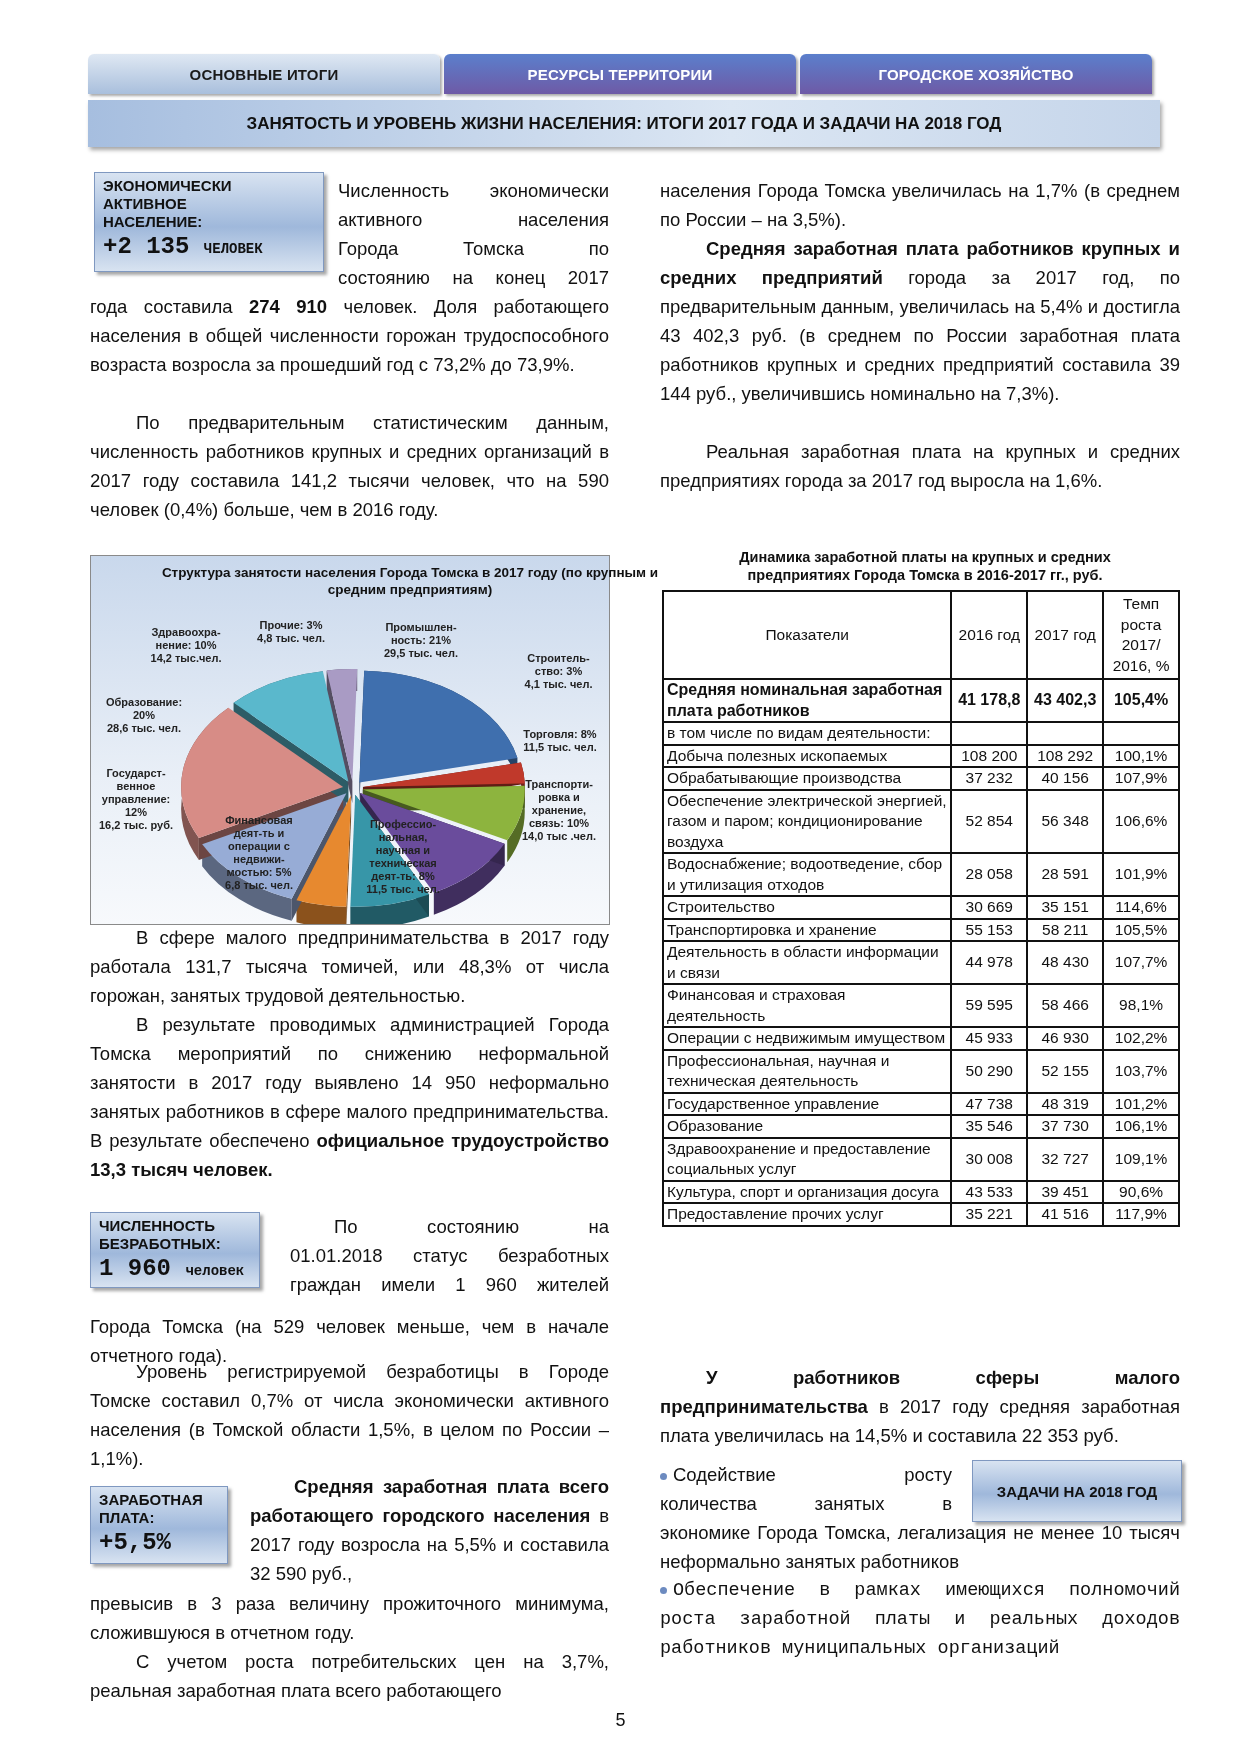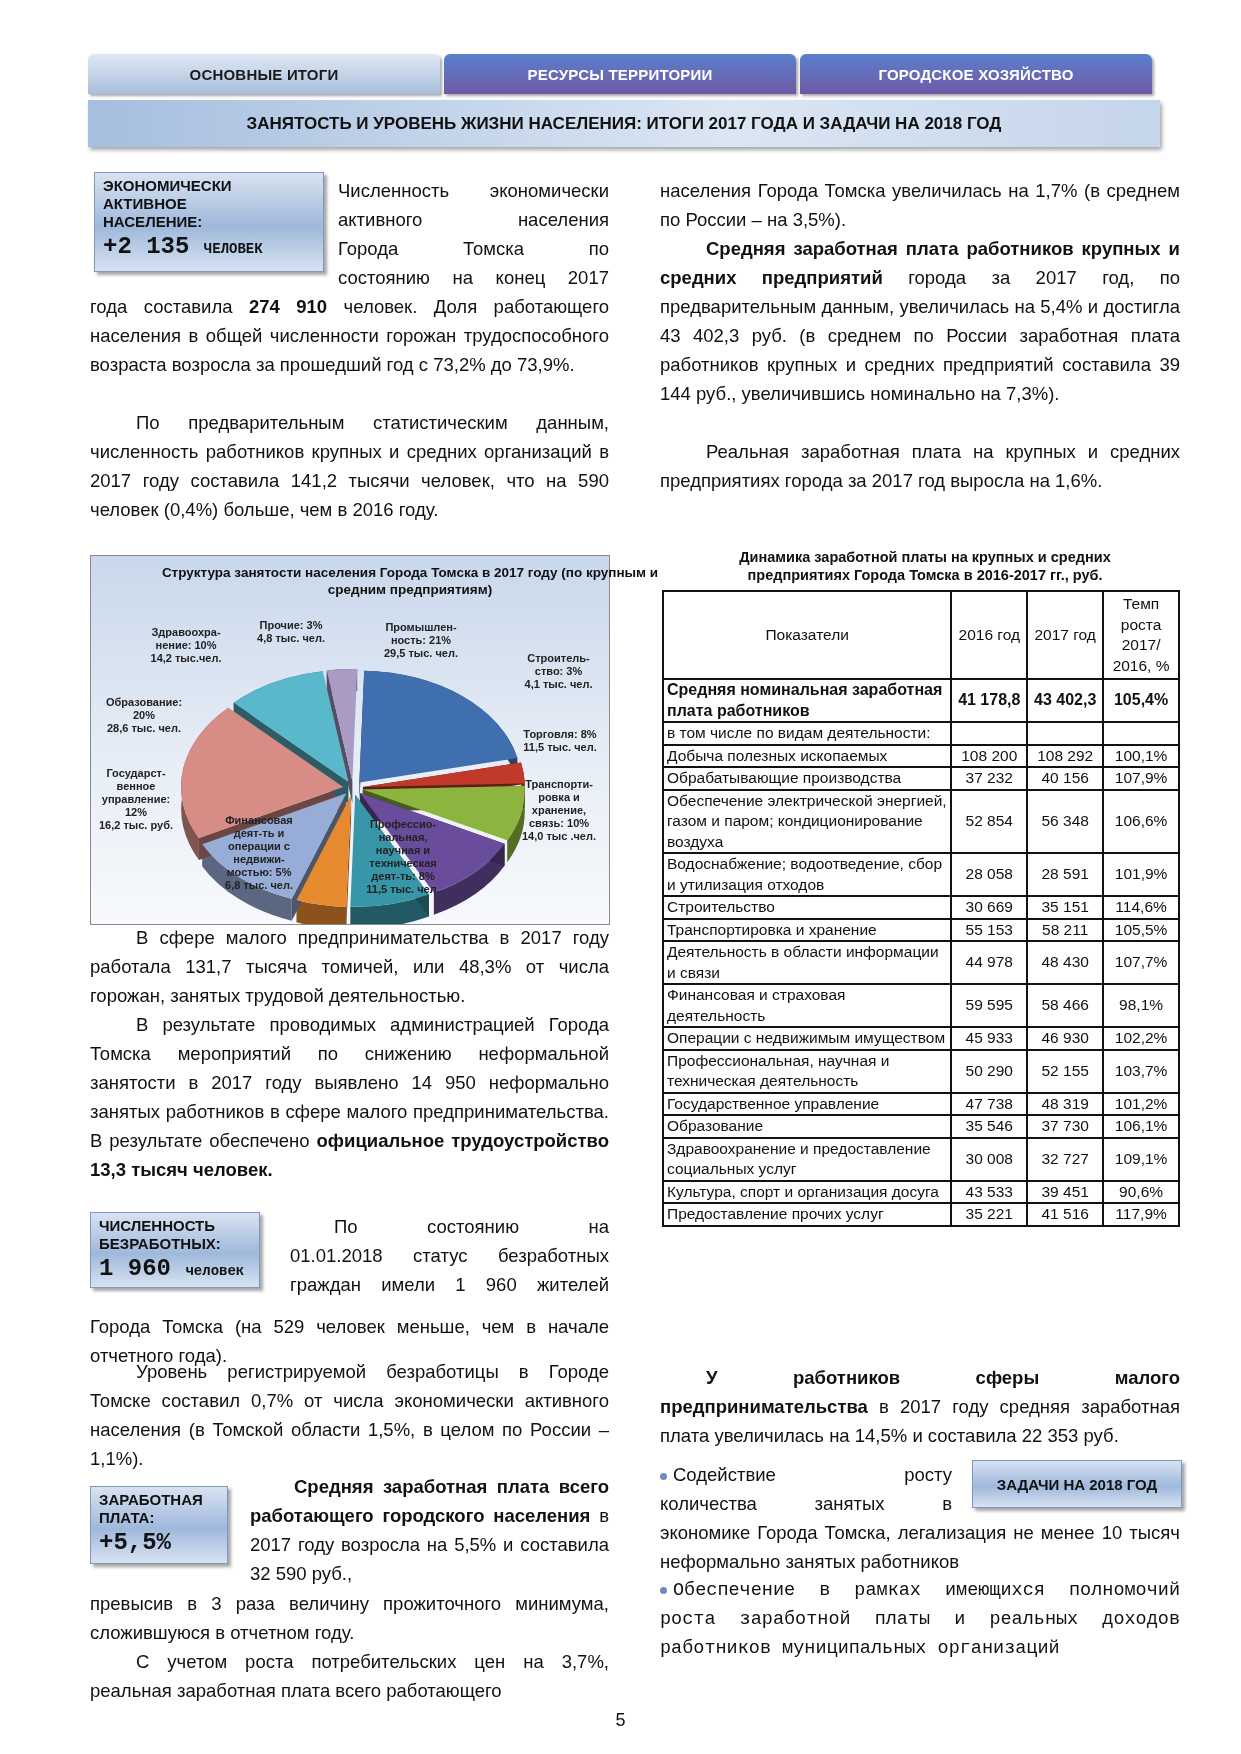--- a/index.html
+++ b/index.html
@@ -303,21 +303,21 @@
         <td class="n">41 516</td>
         <td class="n">117,9%</td>
       </tr>
     </tbody>
 </table>
 
 <div class="abs para indent" style="left:660px;top:1363px;width:520px;">
   <b>У работников сферы малого предпринимательства</b><span> в 2017 году средняя заработная плата увеличилась на 14,5% и составила 22 353 руб.</span>
 </div>
 
-<div class="abs callout" style="left:972px;top:1460px;width:192px;height:28px;padding:9px 8px;display:flex;align-items:center;justify-content:center;">
+<div class="abs callout" style="left:972px;top:1460px;width:192px;height:28px;padding:16px 8px;display:flex;align-items:center;justify-content:center;">
   <span style="font-size:15px;">ЗАДАЧИ НА 2018 ГОД</span>
 </div>
 
 <div class="abs para" style="left:660px;top:1460px;width:292px;">
   <div class="bullet" style="text-align:justify;text-align-last:justify;">Содействие росту</div>
   <div style="text-align:justify;text-align-last:justify;">количества занятых в</div>
 </div>
 <div class="abs para" style="left:660px;top:1518px;width:520px;">экономике Города Томска, легализация не менее 10 тысяч неформально занятых работников</div>
 <div class="abs para" style="left:660px;top:1576px;width:520px;font-family:Liberation Mono, monospace;">
   <span class="bullet"></span><span>Обеспечение в рамках имеющихся полномочий роста заработной платы и реальных доходов работников муниципальных организаций</span>

